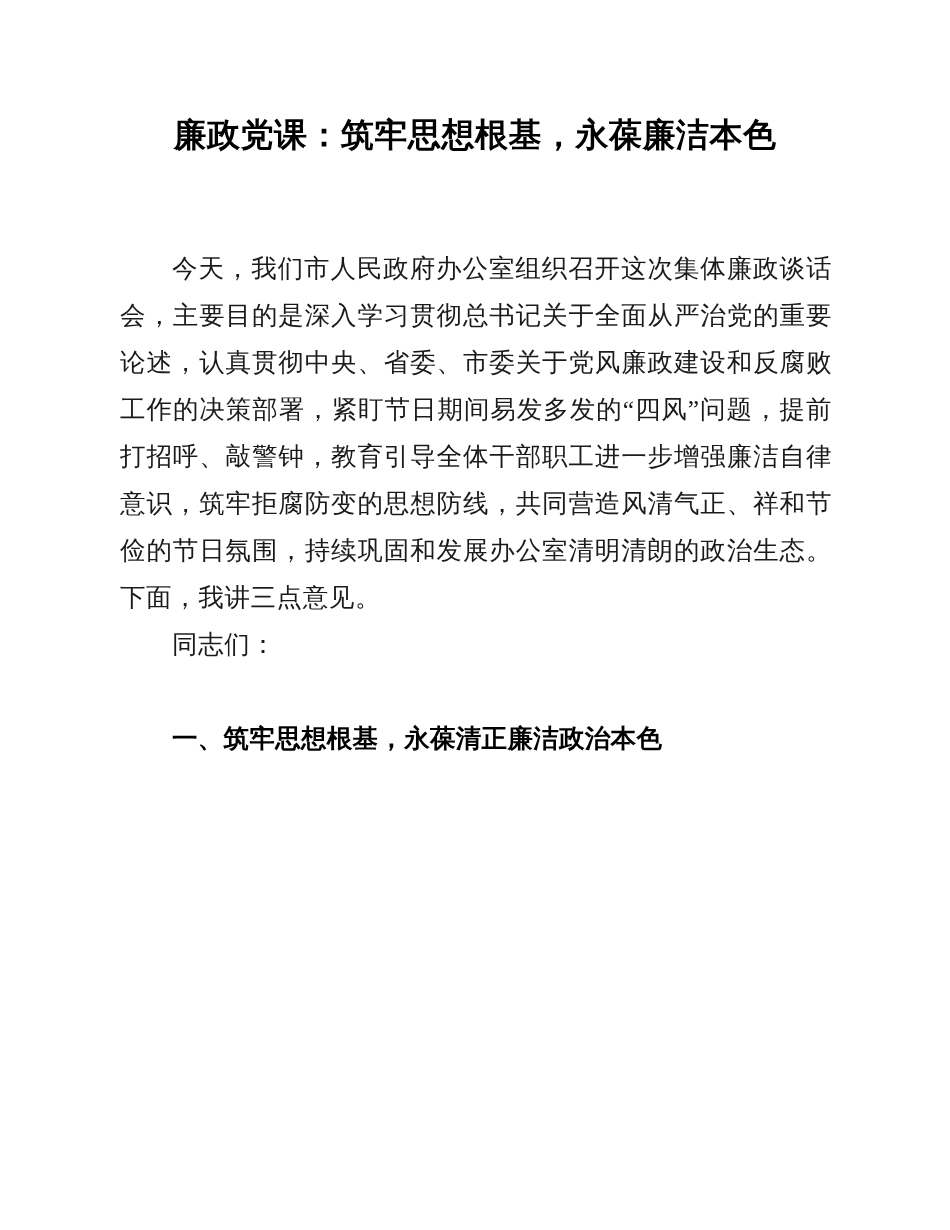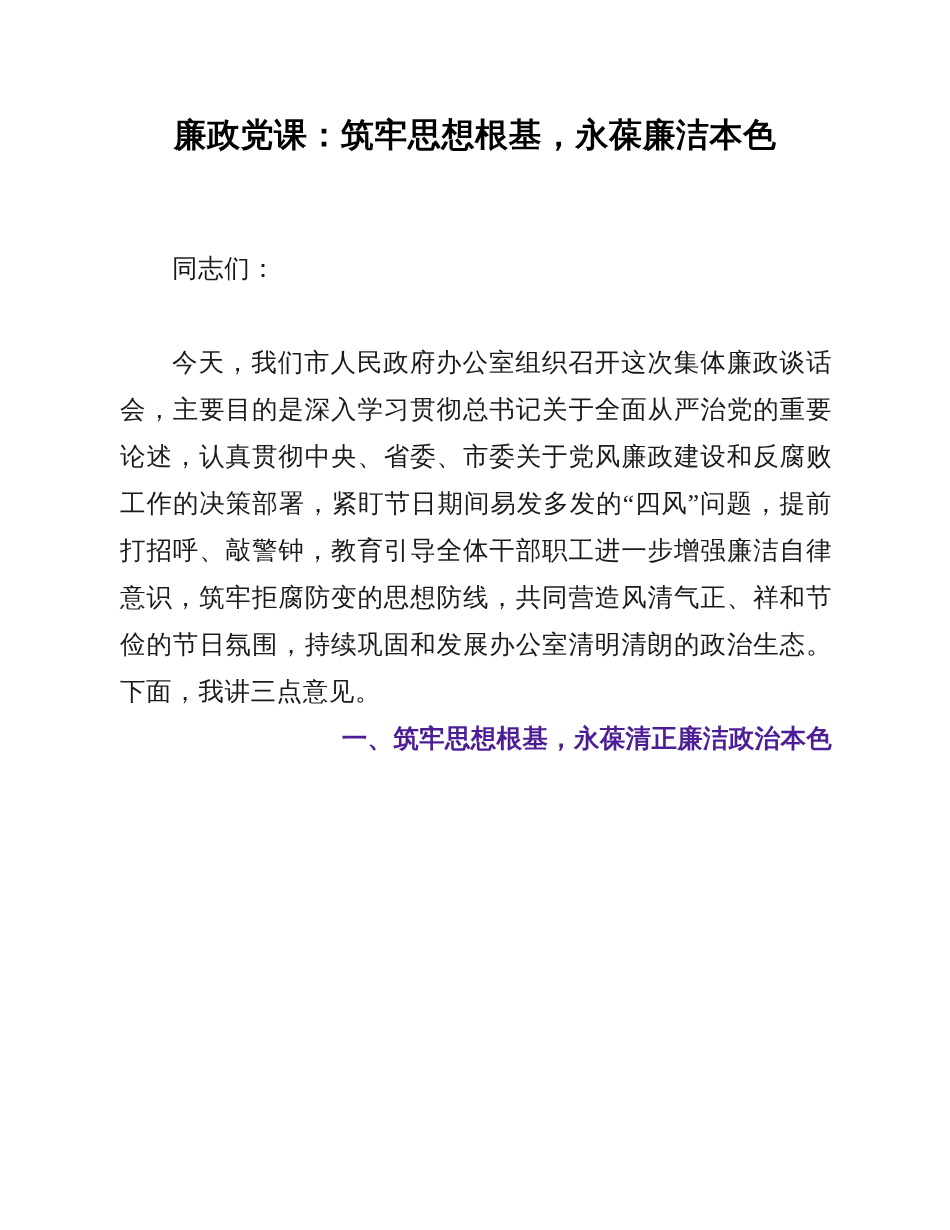--- a/index.html
+++ b/index.html
@@ -53,39 +53,39 @@
   }
   p.spacer-after {
     margin-bottom: 47px;
   }
   h2.section-heading {
     margin: 0;
     font-family: Liberation Sans, sans-serif;
     font-weight: bold;
     font-size: 25.5px;
     line-height: 47px;
-    color: #4c1d95;
+    color: #000000;
     text-indent: 52px;
     letter-spacing: 0.3px;
-    text-align: right;
+    text-align: left;
   }
   .gap-before-heading { margin-top: 47px; }
   .gap-after-heading  { margin-top: 47px; }
 </style>
 </head>
 <body>
 
 <div class="page">
 
   <div class="doc-title">廉政党课：筑牢思想根基，永葆廉洁本色</div>
 
   <div class="body-block">
 
+    <p class="para indent2">今天，我们市人民政府办公室组织召开这次集体廉政谈话会，主要目的是深入学习贯彻总书记关于全面从严治党的重要论述，认真贯彻中央、省委、市委关于党风廉政建设和反腐败工作的决策部署，紧盯节日期间易发多发的“四风”问题，提前打招呼、敲警钟，教育引导全体干部职工进一步增强廉洁自律意识，筑牢拒腐防变的思想防线，共同营造风清气正、祥和节俭的节日氛围，持续巩固和发展办公室清明清朗的政治生态。下面，我讲三点意见。</p>
+
     <p class="para indent2 spacer-after">同志们：</p>
-
-    <p class="para indent2">今天，我们市人民政府办公室组织召开这次集体廉政谈话会，主要目的是深入学习贯彻总书记关于全面从严治党的重要论述，认真贯彻中央、省委、市委关于党风廉政建设和反腐败工作的决策部署，紧盯节日期间易发多发的“四风”问题，提前打招呼、敲警钟，教育引导全体干部职工进一步增强廉洁自律意识，筑牢拒腐防变的思想防线，共同营造风清气正、祥和节俭的节日氛围，持续巩固和发展办公室清明清朗的政治生态。下面，我讲三点意见。</p>
 
     <h2 class="section-heading gap-before-heading">一、筑牢思想根基，永葆清正廉洁政治本色</h2>
 
 
   </div>
 
 </div>
 
 </body></html>

